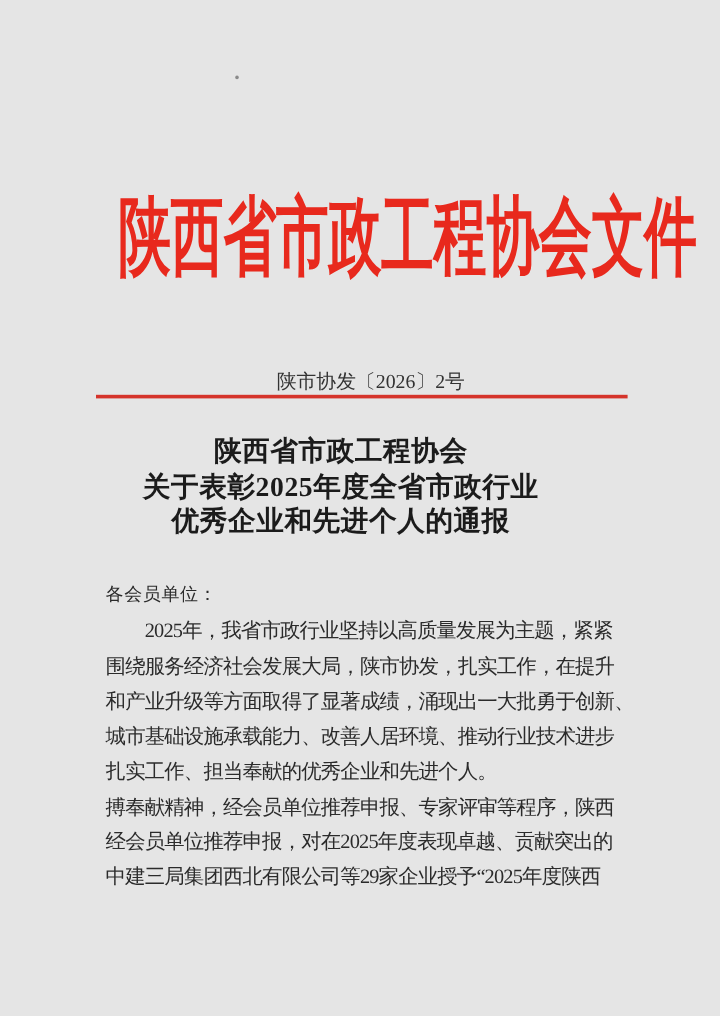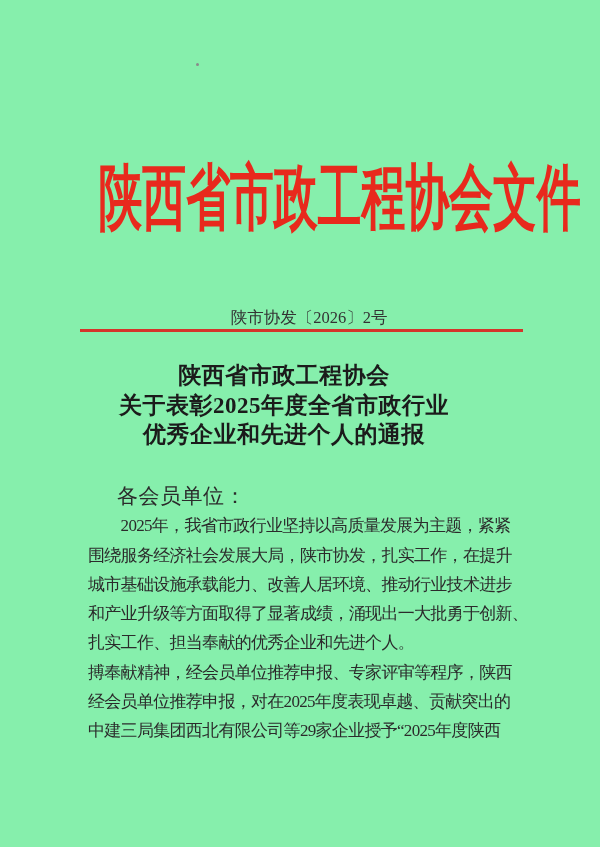--- a/index.html
+++ b/index.html
@@ -5,21 +5,21 @@
   html, body {
     margin: 0;
     padding: 0;
     background: #ffffff;
   }
   .page {
     position: relative;
     width: 600px;
     height: 847px;
     margin: 0 auto;
-    background: #86efac;
+    background: #e5e5e5;
     overflow: hidden;
     font-family: "Liberation Serif", "DejaVu Serif", serif;
   }
   .scan-speck {
     position: absolute;
     left: 196px;
     top: 63px;
     width: 3px;
     height: 3px;
     border-radius: 50%;
@@ -85,23 +85,22 @@
     font-size: 17px;
     line-height: 29.3px;
     letter-spacing: -0.7px;
     color: #2b2b2b;
   }
   .body-line {
     white-space: nowrap;
     height: 29.3px;
   }
   .body-line.salutation {
-    font-size: 21px;
+    font-size: 15px;
     letter-spacing: 0.5px;
-    margin-left: 29px;
   }
 </style>
 </head>
 <body>
 
 <div class="page">
 
   <div class="scan-speck"></div>
 
   <div class="letterhead-title">陕西省市政工程协会文件</div>
@@ -113,21 +112,21 @@
   <div class="subject">
     <div class="subject-line">陕西省市政工程协会</div>
     <div class="subject-line">关于表彰2025年度全省市政行业</div>
     <div class="subject-line">优秀企业和先进个人的通报</div>
   </div>
 
   <div class="body-block">
     <div class="body-line salutation">各会员单位：</div>
     <div class="body-line">　　2025年，我省市政行业坚持以高质量发展为主题，紧紧</div>
     <div class="body-line">围绕服务经济社会发展大局，陕市协发，扎实工作，在提升</div>
+    <div class="body-line">和产业升级等方面取得了显著成绩，涌现出一大批勇于创新、</div>
     <div class="body-line">城市基础设施承载能力、改善人居环境、推动行业技术进步</div>
-    <div class="body-line">和产业升级等方面取得了显著成绩，涌现出一大批勇于创新、</div>
     <div class="body-line">扎实工作、担当奉献的优秀企业和先进个人。</div>
     <div class="body-line">搏奉献精神，经会员单位推荐申报、专家评审等程序，陕西</div>
     <div class="body-line">经会员单位推荐申报，对在2025年度表现卓越、贡献突出的</div>
     <div class="body-line">中建三局集团西北有限公司等29家企业授予“2025年度陕西</div>
   </div>
 
 </div>
 
 </body></html>

